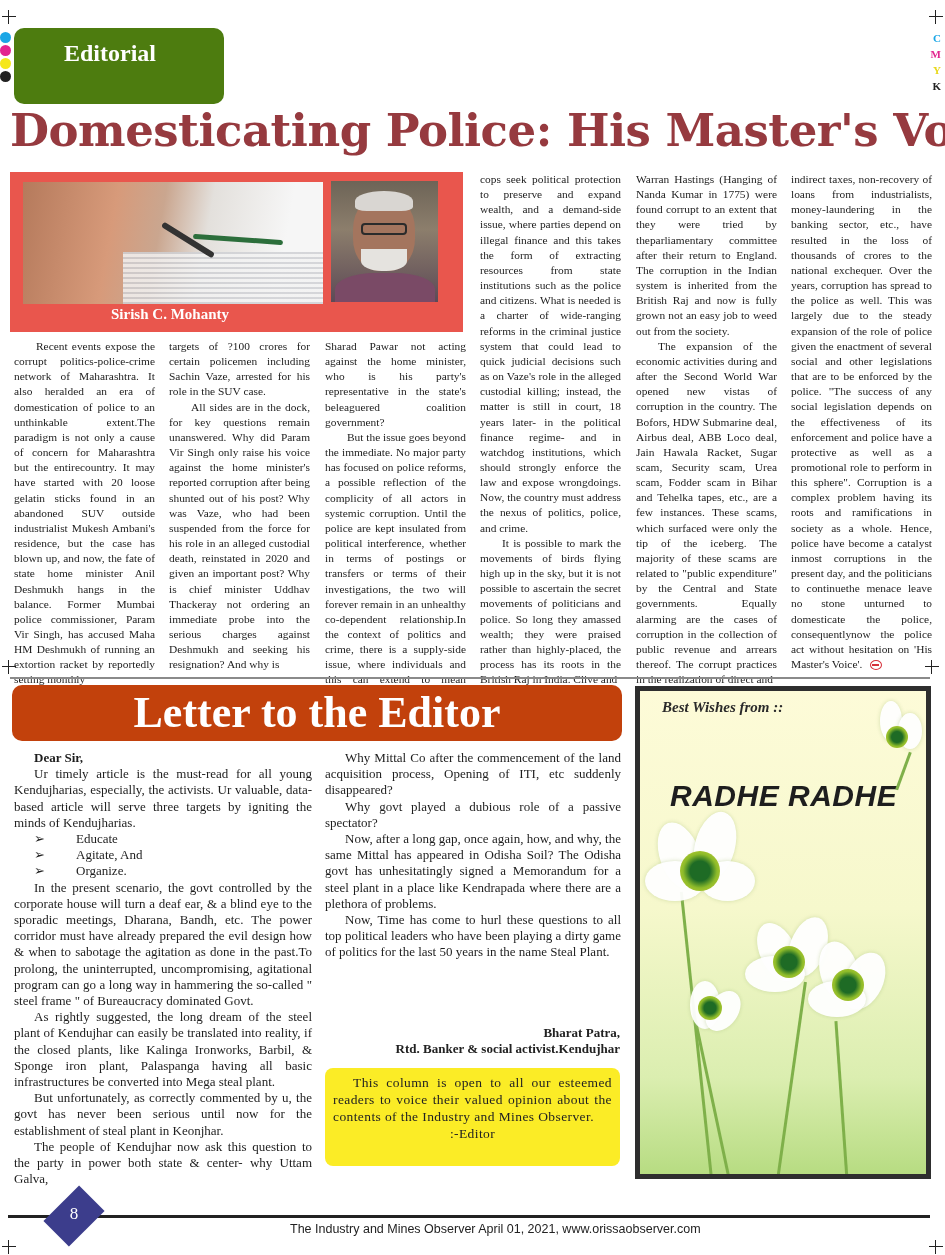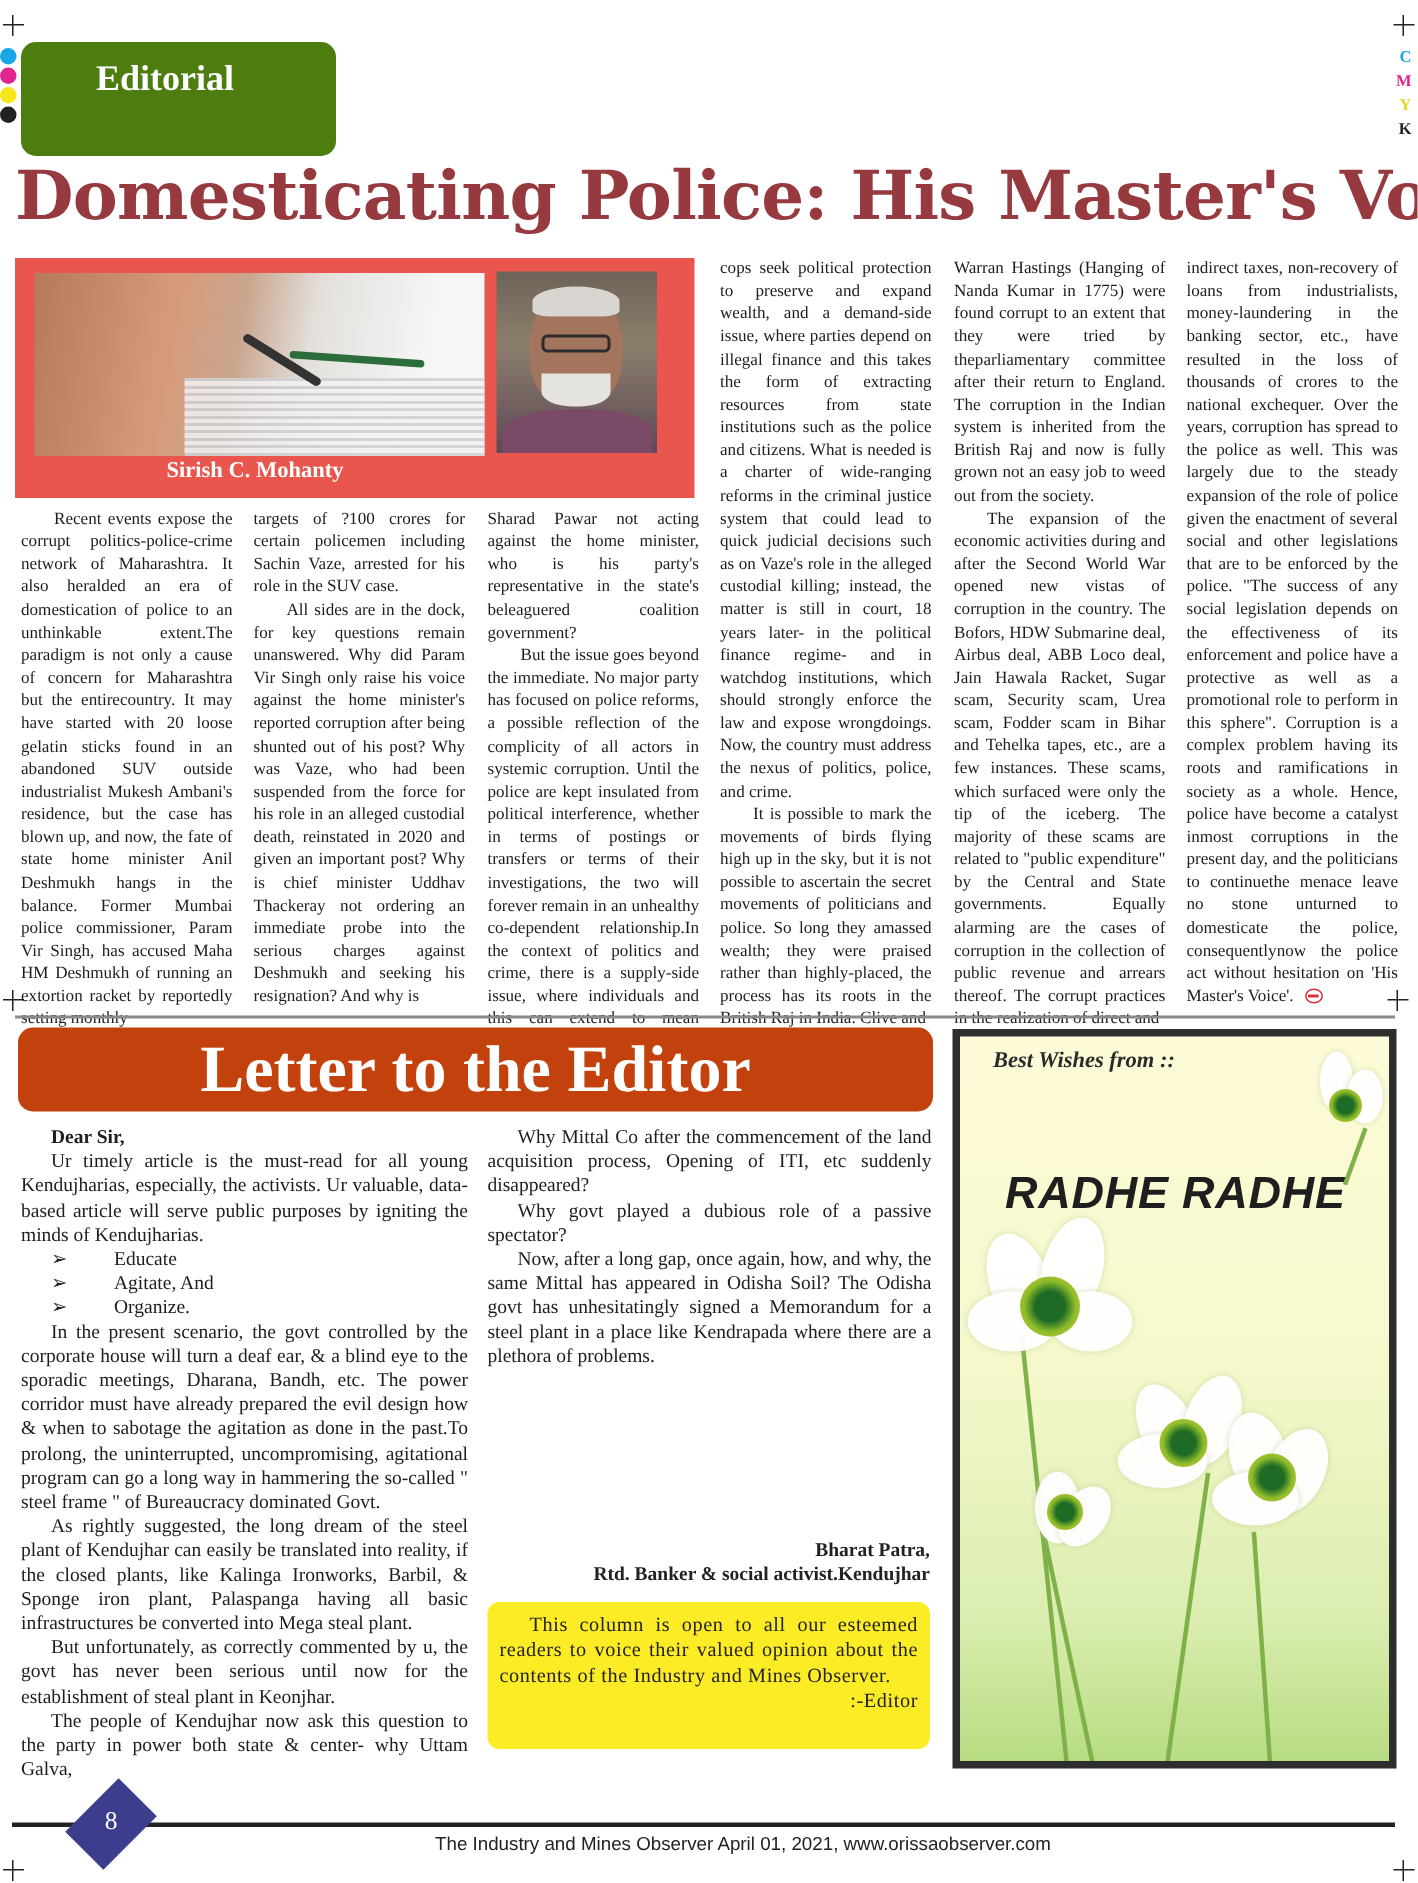--- a/index.html
+++ b/index.html
@@ -94,21 +94,21 @@
   .lcol .greet { font-weight: bold; padding-left: 20px; }
 
   .signature { position: absolute; right: 325px; text-align: right; font: bold 13px "Liberation Serif", serif; color: #222; }
 
   .notice {
     position: absolute; left: 325px; top: 1068px; width: 295px; height: 98px;
     background: #fbec26; border-radius: 8px; padding: 6px 8px;
     font: 13.5px "Liberation Serif", serif; line-height: 17px; text-align: justify; color: #222;
     letter-spacing: 0.4px;
   }
-  .notice .ed { text-align: right; display: block; }
+  .notice .ed { text-align: center; display: block; }
 
   
   .ad {
     position: absolute; left: 635px; top: 686px; width: 296px; height: 493px;
     border: 5px solid #2e2e2e;
     background: linear-gradient(180deg, #fdfbd8 0%, #f6f8cc 45%, #dbeeb0 80%, #b7dc82 100%);
     overflow: hidden;
   }
   .ad .best { position: absolute; left: 22px; top: 8px; font: italic bold 15px "Liberation Serif", serif; color: #2a2a2a; }
   .ad .radhe { position: absolute; left: 30px; top: 60px; font: italic bold 30px "Liberation Sans", sans-serif; color: #1e1e1e; letter-spacing: 0.5px; margin-top: 28px; }
@@ -190,34 +190,35 @@
 </div>
 
 <div class="divider-top"></div>
 
 <div class="letter-banner">
   <span>Letter to the Editor</span>
 </div>
 
 <div class="lcol" style="left:14px; top:750px; width:298px;">
   <p class="greet">Dear Sir,</p>
-  <p class="ind">Ur timely article is the must-read for all young Kendujharias, especially, the activists. Ur valuable, data-based article will serve public purposes by igniting the minds of Kendujharias.</p>
+  <p class="ind">Ur timely article is the must-read for all young Kendujharias, especially, the activists. Ur valuable, data-based article will serve three targets by igniting the minds of Kendujharias.</p>
   <p class="bullet"><span class="arrow">➢</span><span>Educate</span></p>
   <p class="bullet"><span class="arrow">➢</span><span>Agitate, And</span></p>
   <p class="bullet"><span class="arrow">➢</span><span>Organize.</span></p>
   <p class="ind">In the present scenario, the govt controlled by the corporate house will turn a deaf ear, &amp; a blind eye to the sporadic meetings, Dharana, Bandh, etc. The power corridor must have already prepared the evil design how &amp; when to sabotage the agitation as done in the past.To prolong, the uninterrupted, uncompromising, agitational program can go a long way in hammering the so-called " steel frame " of Bureaucracy dominated Govt.</p>
   <p class="ind">As rightly suggested, the long dream of the steel plant of Kendujhar can easily be translated into reality, if the closed plants, like Kalinga Ironworks, Barbil, &amp; Sponge iron plant, Palaspanga having all basic infrastructures be converted into Mega steal plant.</p>
   <p class="ind">But unfortunately, as correctly commented by u, the govt has never been serious until now for the establishment of steal plant in Keonjhar.</p>
   <p class="ind">The people of Kendujhar now ask this question to the party in power both state &amp; center- why Uttam Galva,</p>
 </div>
 
 <div class="lcol" style="left:325px; top:750px; width:296px;">
   <p class="ind">Why Mittal Co after the commencement of the land acquisition process, Opening of ITI, etc suddenly disappeared?</p>
   <p class="ind">Why govt played a dubious role of a  passive spectator?</p>
   <p class="ind">Now, after a long gap, once again, how, and why, the same Mittal has appeared in Odisha Soil? The Odisha govt has unhesitatingly signed a Memorandum for a steel plant in a place like Kendrapada where there are a plethora of problems.</p>
+  <p class="ind">Now, Time has come to hurl these questions to all top political leaders who have been playing a dirty game of politics for the last 50 years in the name Steal Plant.</p>
 </div>
 
 <div class="signature" style="top:1025px;">Bharat Patra,</div>
 <div class="signature" style="top:1041px;">Rtd. Banker &amp; social activist.Kendujhar</div>
 
 <div class="notice">
   <span style="padding-left:20px;">This column is open to all our esteemed readers to voice their valued opinion about the contents of the Industry and Mines Observer.</span>
   <span class="ed">:-Editor</span>
 </div>
 

